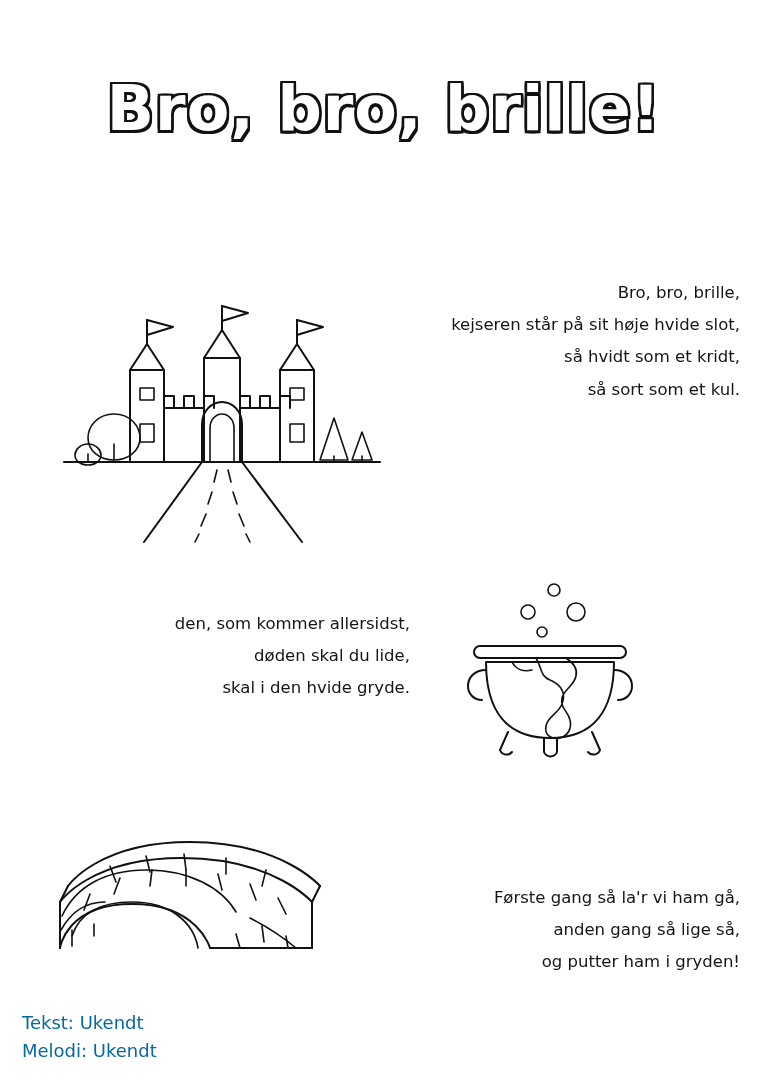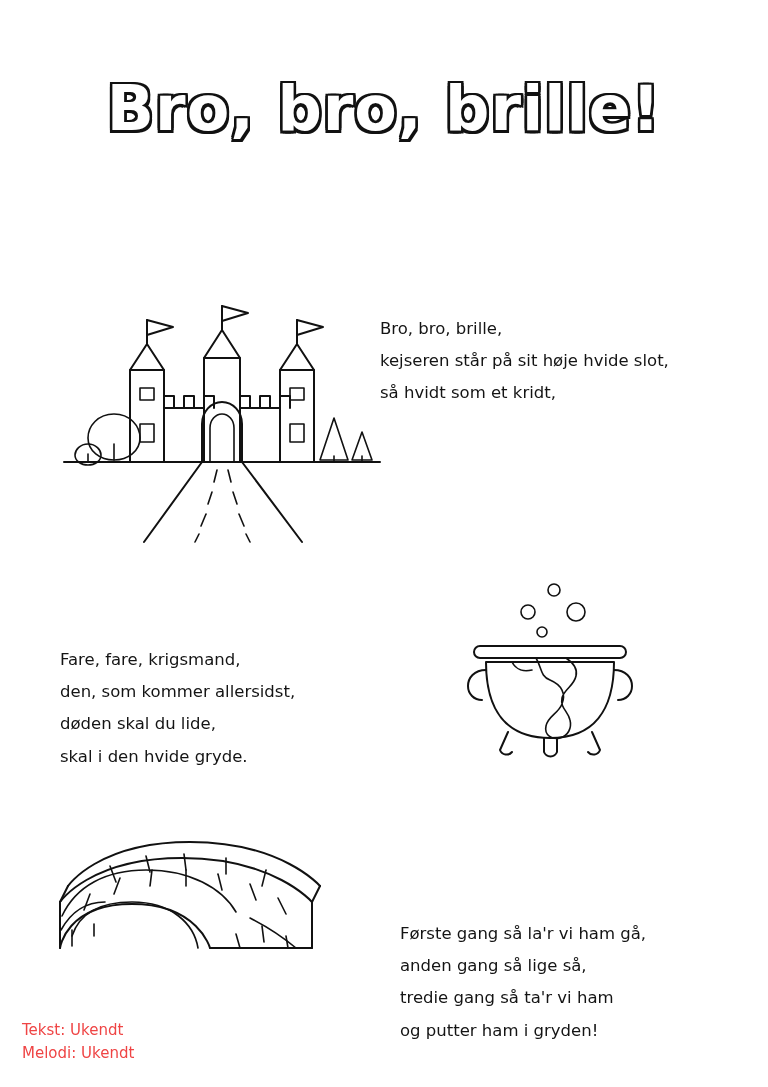--- a/index.html
+++ b/index.html
@@ -41,43 +41,42 @@
       -2.5px -2.5px 0 #111, 2.5px -2.5px 0 #111,
       -2.5px  2.5px 0 #111, 2.5px  2.5px 0 #111,
       -2.5px 0 0 #111, 2.5px 0 0 #111,
       0 -2.5px 0 #111, 0 2.5px 0 #111;
     white-space: nowrap;
   }
 
   
   .verse {
     position: absolute;
-    text-align: left;
+    text-align: right;
     font-family: "DejaVu Sans", sans-serif;
     font-size: 16.5px;
     line-height: 1.95;
     color: #141414;
     white-space: nowrap;
-    margin-top: 36px;
   }
   .verse .line { display: block; }
 
   #verse-1 { top: 277px; left: 380px; width: 360px; }
   #verse-2 { top: 608px; left: 60px;  width: 350px; }
   #verse-3 { top: 882px; left: 400px; width: 340px; }
 
   
   .credits {
     position: absolute;
     left: 22px;
     bottom: 22px;
     font-family: "DejaVu Sans", sans-serif;
-    font-size: 15px;
+    font-size: 18px;
     line-height: 1.55;
-    color: #ef4444;
+    color: #0369a1;
   }
   .credits span { display: block; }
 
   
   .illo { position: absolute; }
   #illo-castle { top: 284px; left: 52px;  width: 340px; height: 260px; }
   #illo-pot    { top: 566px; left: 450px; width: 200px; height: 205px; }
   #illo-bridge { top: 826px; left: 50px;  width: 320px; height: 140px; }
 
   svg { display: block; overflow: visible; }
@@ -162,24 +161,24 @@
         <line x1="187" y1="230" x2="192" y2="242"></line>
         <line x1="194" y1="250" x2="198" y2="258"></line>
       </g>
     </svg>
   </div>
 
   <div class="verse" id="verse-1">
     <span class="line">Bro, bro, brille,</span>
     <span class="line">kejseren står på sit høje hvide slot,</span>
     <span class="line">så hvidt som et kridt,</span>
+    <span class="line">så sort som et kul.</span>
   </div>
 
   <div class="verse" id="verse-2">
-    <span class="line">Fare, fare, krigsmand,</span>
     <span class="line">den, som kommer allersidst,</span>
     <span class="line">døden skal du lide,</span>
     <span class="line">skal i den hvide gryde.</span>
   </div>
 
   <div class="illo" id="illo-pot">
     <svg viewBox="0 0 200 205" width="200" height="205" aria-hidden="true">
 
       <circle class="ln-thin" cx="78" cy="46" r="7"></circle>
       <circle class="ln-thin" cx="104" cy="24" r="6"></circle>
@@ -244,21 +243,20 @@
         <line x1="134" y1="28" x2="136" y2="44"></line>
         <line x1="176" y1="32" x2="176" y2="48"></line>
         <line x1="216" y1="44" x2="212" y2="60"></line>
       </g>
     </svg>
   </div>
 
   <div class="verse" id="verse-3">
     <span class="line">Første gang så la'r vi ham gå,</span>
     <span class="line">anden gang så lige så,</span>
-    <span class="line">tredie gang så ta'r vi ham</span>
     <span class="line">og putter ham i gryden!</span>
   </div>
 
   <div class="credits">
     <span>Tekst: Ukendt</span>
     <span>Melodi: Ukendt</span>
   </div>
 
 </div>
 

